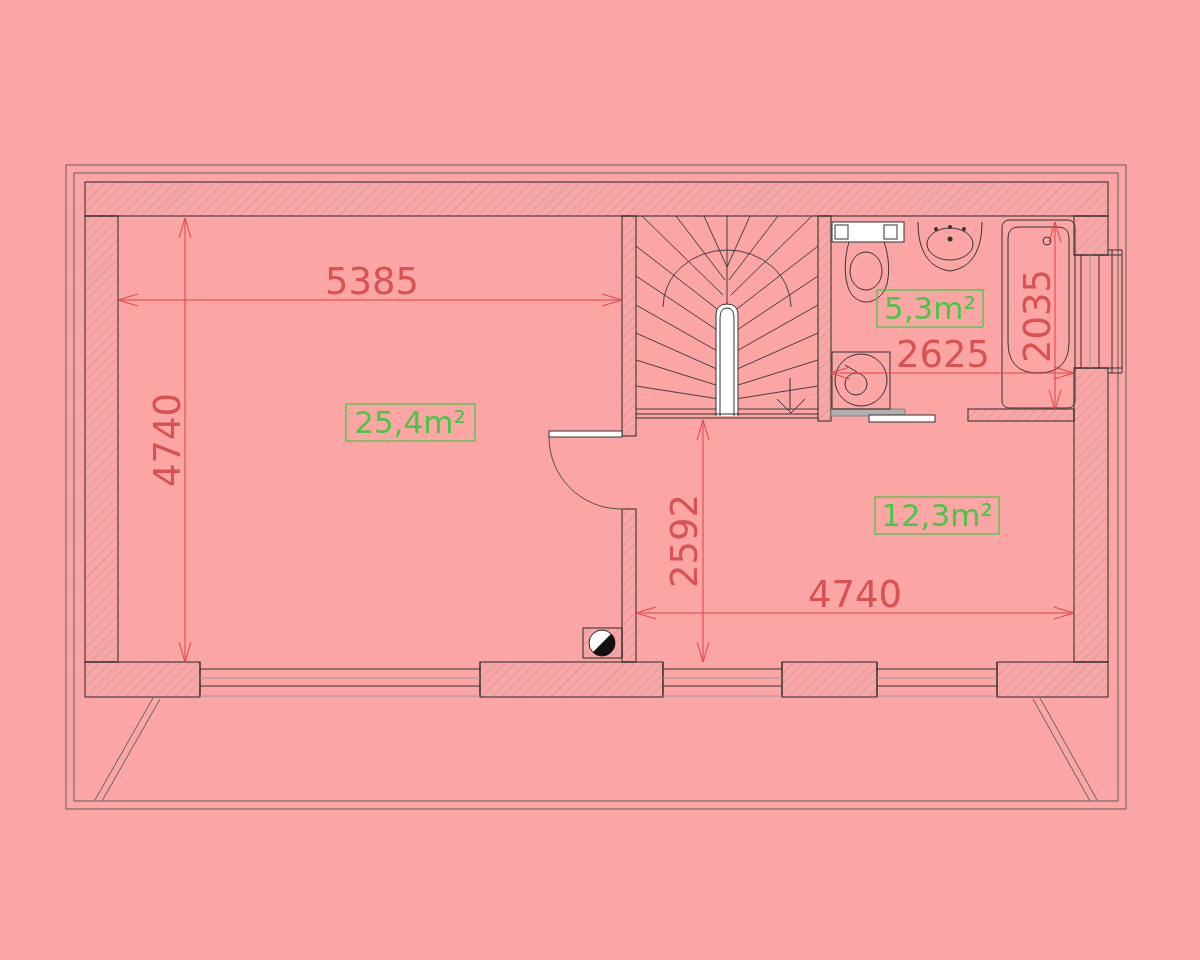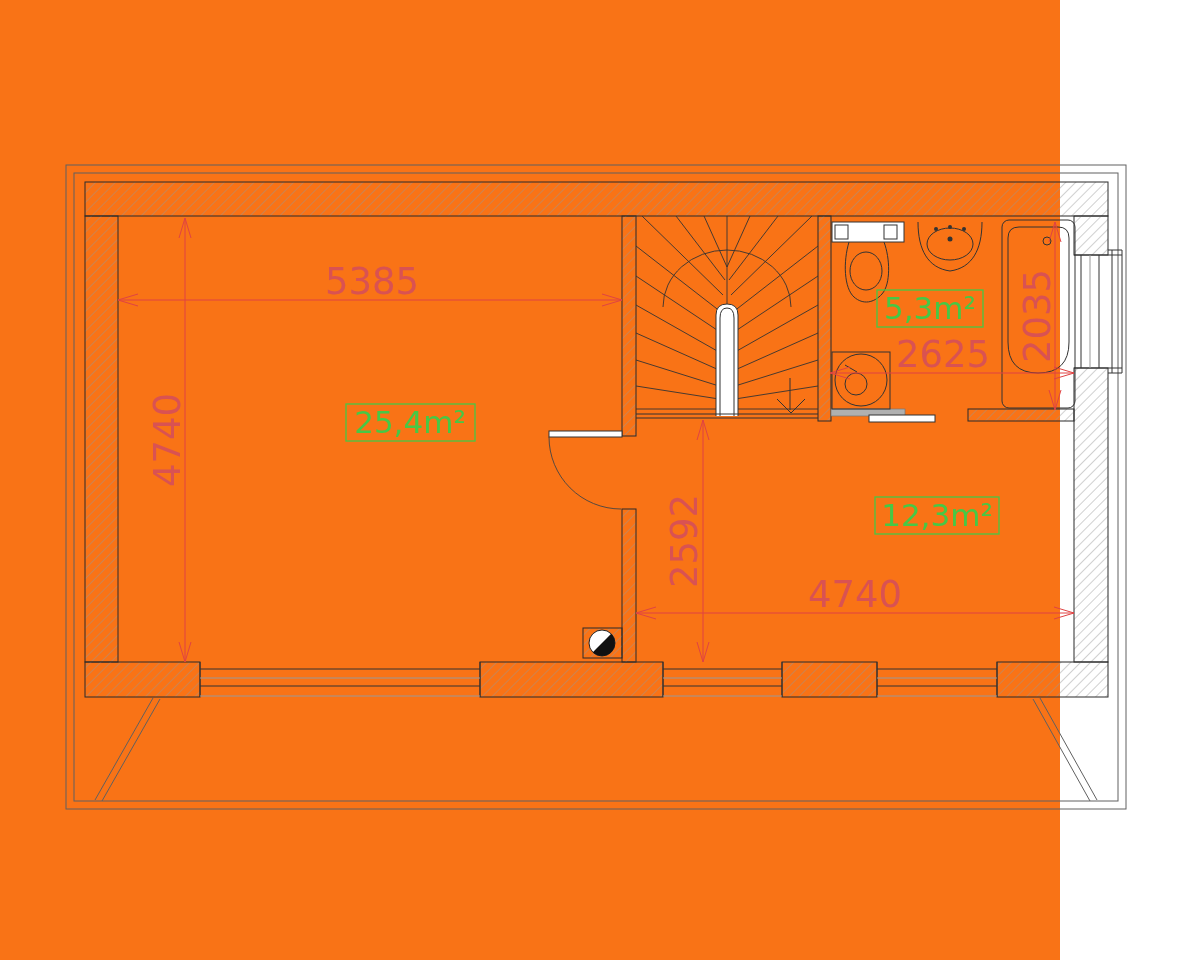--- a/index.html
+++ b/index.html
@@ -1,16 +1,16 @@
 <!DOCTYPE html>
 <html><head>
 <meta charset="utf-8">
 <style>
   html,body{margin:0;padding:0;background:#ffffff;width:1200px;height:960px;overflow:hidden;}
-  #canvas{width:1060px;height:960px;position:relative;background:#f97316;}
+  #canvas{width:1200px;height:960px;position:relative;background:#fca5a5;}
   svg{display:block;}
   .wall{fill:url(#hatch);stroke:#2b2b2b;stroke-width:1;}
   .thin{stroke:#333;stroke-width:1;fill:none;}
   .thin-gray{stroke:#999;stroke-width:1;fill:none;}
   .eaves{stroke:#606060;stroke-width:1;fill:none;}
   .fixture{fill:#ffffff;stroke:#333;stroke-width:1;}
   .fixture-line{fill:none;stroke:#333;stroke-width:1;}
   .dim{stroke:#e04343;stroke-width:1;fill:none;}
   .dim-text{font-family:"DejaVu Sans",sans-serif;font-size:37px;fill:#d95252;}
   .area-box{fill:none;stroke:#46c846;stroke-width:1.3;}

